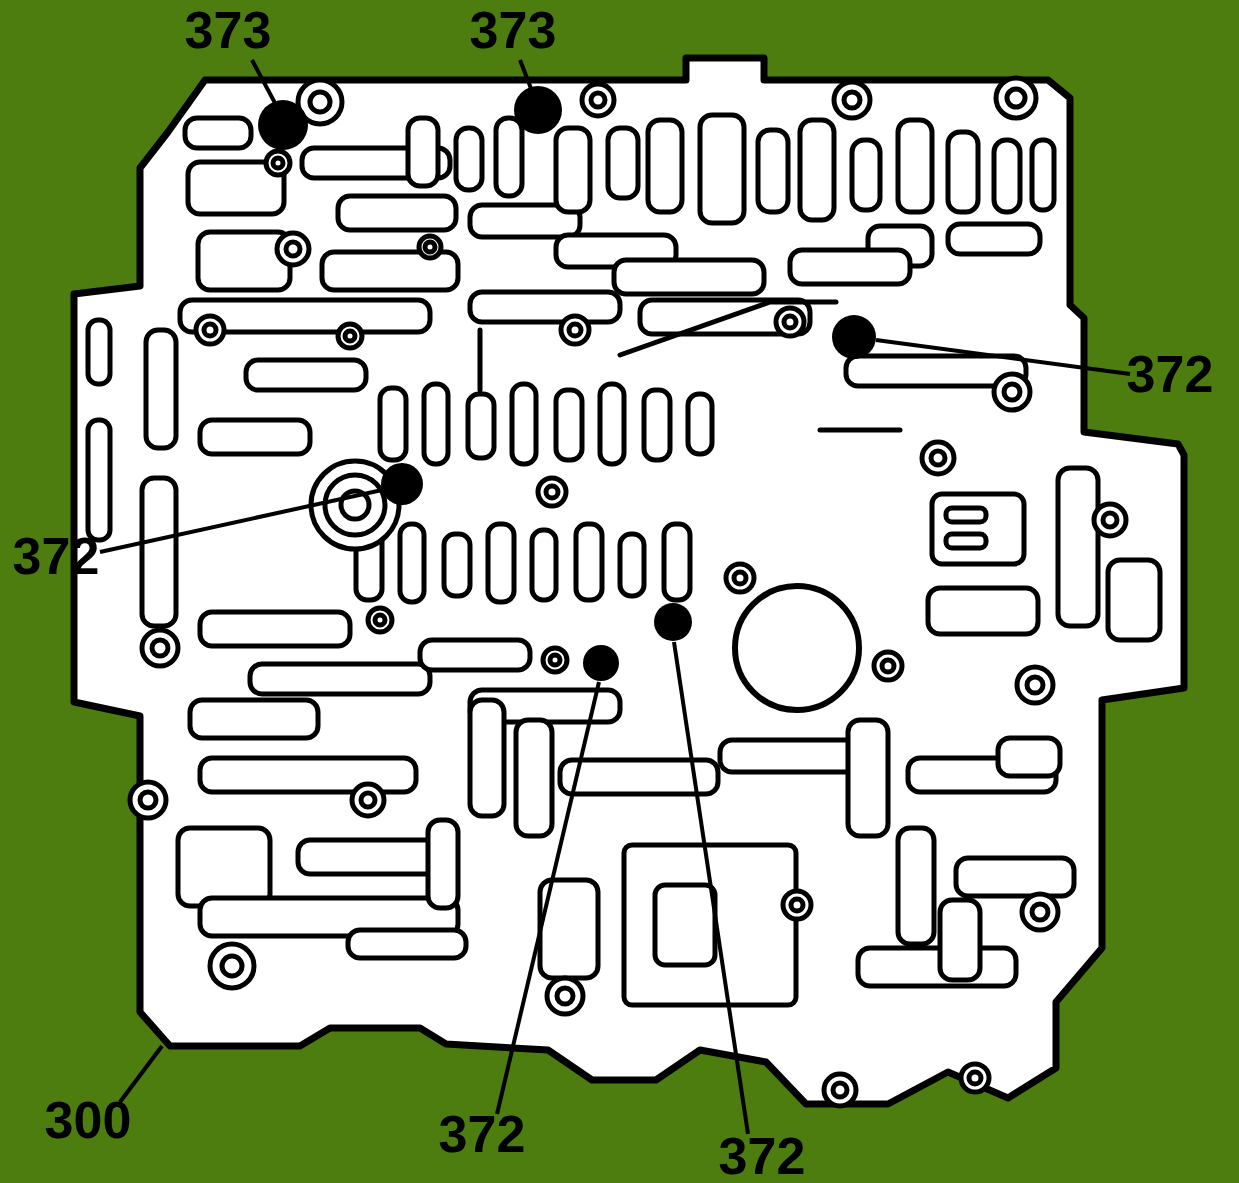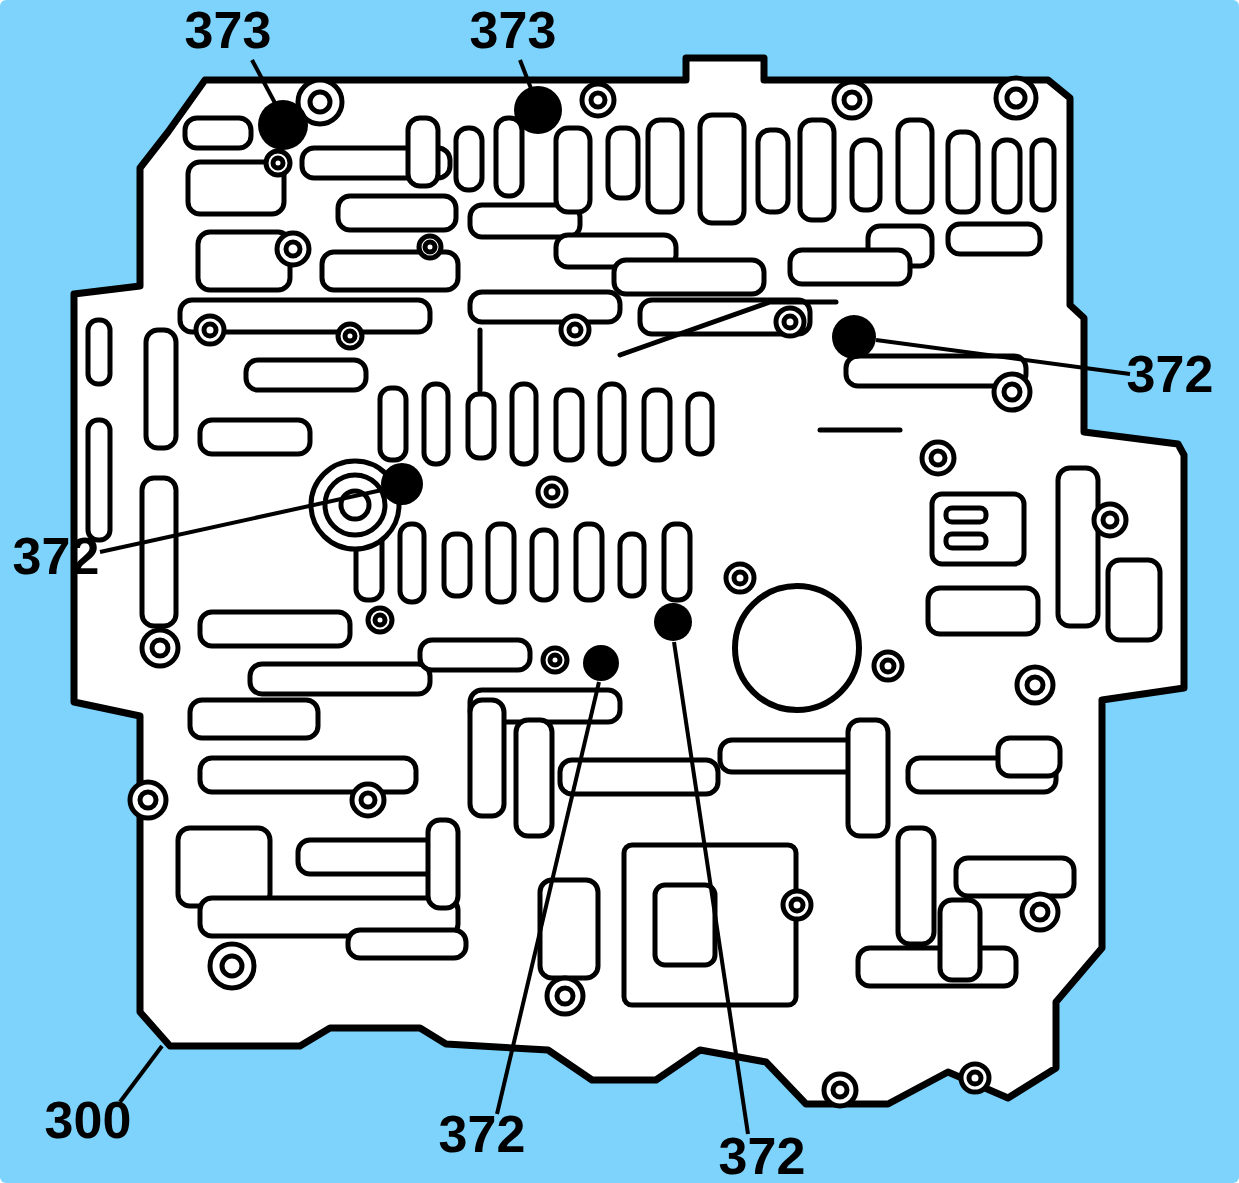--- a/index.html
+++ b/index.html
@@ -4,24 +4,23 @@
 <style>
   html, body {
     margin: 0;
     padding: 0;
     background: #ffffff;
   }
   .canvas {
     position: relative;
     width: 1239px;
     height: 1183px;
-    background: #7dd3fc;
+    background: #4d7c0f;
     overflow: hidden;
     font-family: "Liberation Sans", sans-serif;
-    border-radius: 6px;
   }
   svg {
     position: absolute;
     inset: 0;
     width: 100%;
     height: 100%;
   }
   .art {
     fill: #ffffff;
     stroke: #000000;

